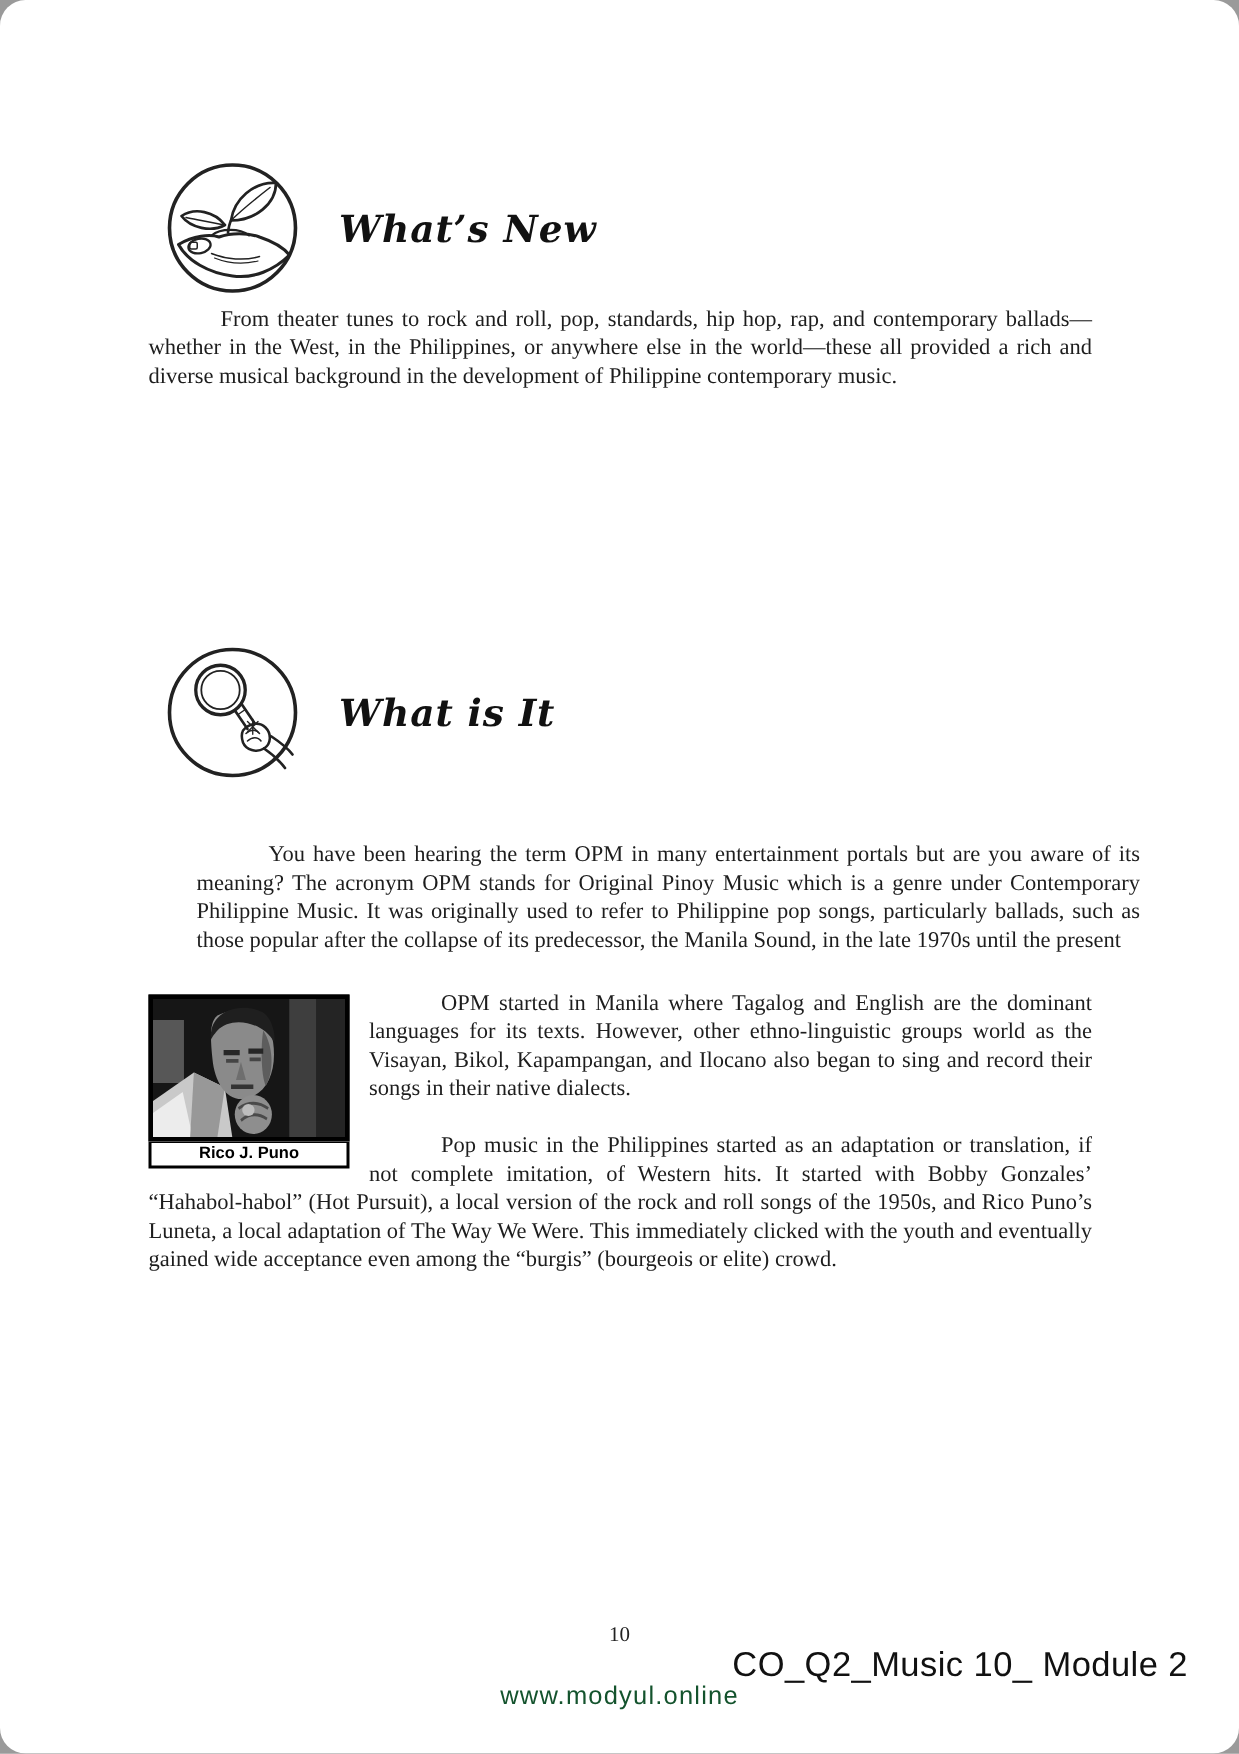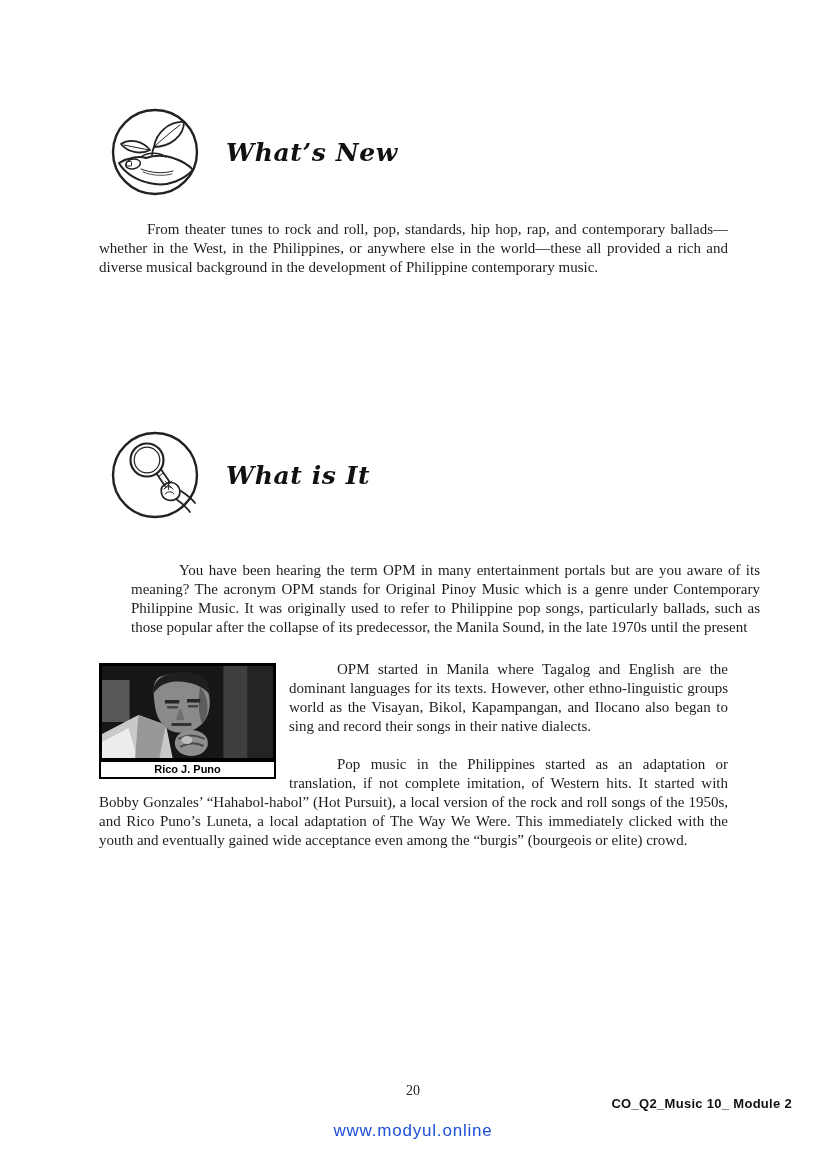--- a/index.html
+++ b/index.html
@@ -5,20 +5,21 @@
   * { margin:0; padding:0; box-sizing:border-box; }
   html,body { background:#9a9a9a; }
   .page {
     position:relative;
     width:826px; height:1169px;
     margin:0 auto;
     background:#ffffff;
     font-family:"Liberation Serif", serif;
     color:#1d1d1d;
     overflow:hidden;
+    border-radius:17px;
   }
   .section-banner {
     position:absolute;
     left:110px;
     display:flex;
     align-items:center;
     gap:26px;
     height:92px;
   }
   .icon-circle { width:90px; height:92px; flex:0 0 auto; }
@@ -38,21 +39,21 @@
     width:629px;
     font-size:15px;
     line-height:19px;
     text-align:justify;
   }
   .textblock p { margin:0 0 19px 0; text-indent:48px; }
   .textblock p:last-child { margin-bottom:0; }
 
   figure.photo-figure {
     float:left;
-    width:177px;
+    width:134px;
     margin:3px 13px 5px 0;
   }
   .photo-frame {
     border:3px solid #000;
     background:#161616;
     height:98px;
   }
   .photo-frame svg { display:block; width:100%; height:100%; }
   figcaption.photo-caption {
     border:2px solid #000;
@@ -70,33 +71,33 @@
     position:absolute;
     left:0; right:0; top:1083px;
     text-align:center;
     font-size:14px;
     color:#222;
   }
   .module-code {
     position:absolute;
     right:34px; top:1096px;
     font-family:"Liberation Sans", sans-serif;
-    font-weight:bold;
-    font-size:13px;
+    font-weight:normal;
+    font-size:23px;
     letter-spacing:0.3px;
     color:#111;
   }
   .watermark {
     position:absolute;
     left:0; right:0; top:1121px;
     text-align:center;
     font-family:"Liberation Sans", sans-serif;
     font-size:17px;
     letter-spacing:0.8px;
-    color:#1d4ed8;
+    color:#14532d;
   }
 </style>
 </head>
 <body>
 
 <div class="page">
 
   <div class="section-banner" style="top:106px;">
     <span class="icon-circle">
       <svg viewBox="0 0 90 92" fill="none" stroke="#222" stroke-linecap="round" stroke-linejoin="round">
@@ -116,21 +117,21 @@
         <ellipse cx="23" cy="58" rx="7.5" ry="4.8" stroke-width="1.5" transform="rotate(-12 23 58)"></ellipse>
         <rect x="16.5" y="55.5" width="5" height="4.5" rx="1" stroke-width="1"></rect>
 
         <path d="M31 63 C41 67 53 68 63 65" stroke-width="1"></path>
         <path d="M33 66 C43 70 54 70 62 68" stroke-width="0.8"></path>
       </svg>
     </span>
     <span class="section-title">What’s New</span>
   </div>
 
-  <div class="textblock" style="top:220px;">
+  <div class="textblock" style="top:204px;">
     <p>From theater tunes to rock and roll, pop, standards, hip hop, rap, and contemporary ballads—whether in the West, in the Philippines, or anywhere else in the world—these all provided a rich and diverse musical background in the development of Philippine contemporary music.</p>
   </div>
 
   <div class="section-banner" style="top:429px;">
     <span class="icon-circle">
       <svg viewBox="0 0 90 92" fill="none" stroke="#222" stroke-linecap="round" stroke-linejoin="round">
         <circle cx="45" cy="46" r="42" stroke-width="2.4"></circle>
 
         <circle cx="37" cy="31" r="16.5" stroke-width="2.2"></circle>
         <circle cx="37" cy="31" r="12.8" stroke-width="1.2"></circle>
@@ -187,17 +188,17 @@
           <path d="M71 81 Q81 74 92 80" stroke="#4a4a4a" stroke-width="2" fill="none"></path>
           <ellipse cx="77" cy="74" rx="5" ry="4" fill="#bdbdbd"></ellipse>
         </svg>
       </div>
       <figcaption class="photo-caption">Rico J. Puno</figcaption>
     </figure>
     <p>OPM started in Manila where Tagalog and English are the dominant languages for its texts. However, other ethno-linguistic groups world as the Visayan, Bikol, Kapampangan, and Ilocano also began to sing and record their songs in their native dialects.</p>
     <p>Pop music in the Philippines started as an adaptation or translation, if not complete imitation, of Western hits. It started with Bobby Gonzales’ “Hahabol-habol” (Hot Pursuit), a local version of the rock and roll songs of the 1950s, and Rico Puno’s Luneta, a local adaptation of The Way We Were. This immediately clicked with the youth and eventually gained wide acceptance even among the “burgis” (bourgeois or elite) crowd.</p>
   </div>
 
-  <div class="page-number">20</div>
+  <div class="page-number">10</div>
   <div class="module-code">CO_Q2_Music 10_ Module 2</div>
   <div class="watermark">www.modyul.online</div>
 
 </div>
 
 </body></html>

